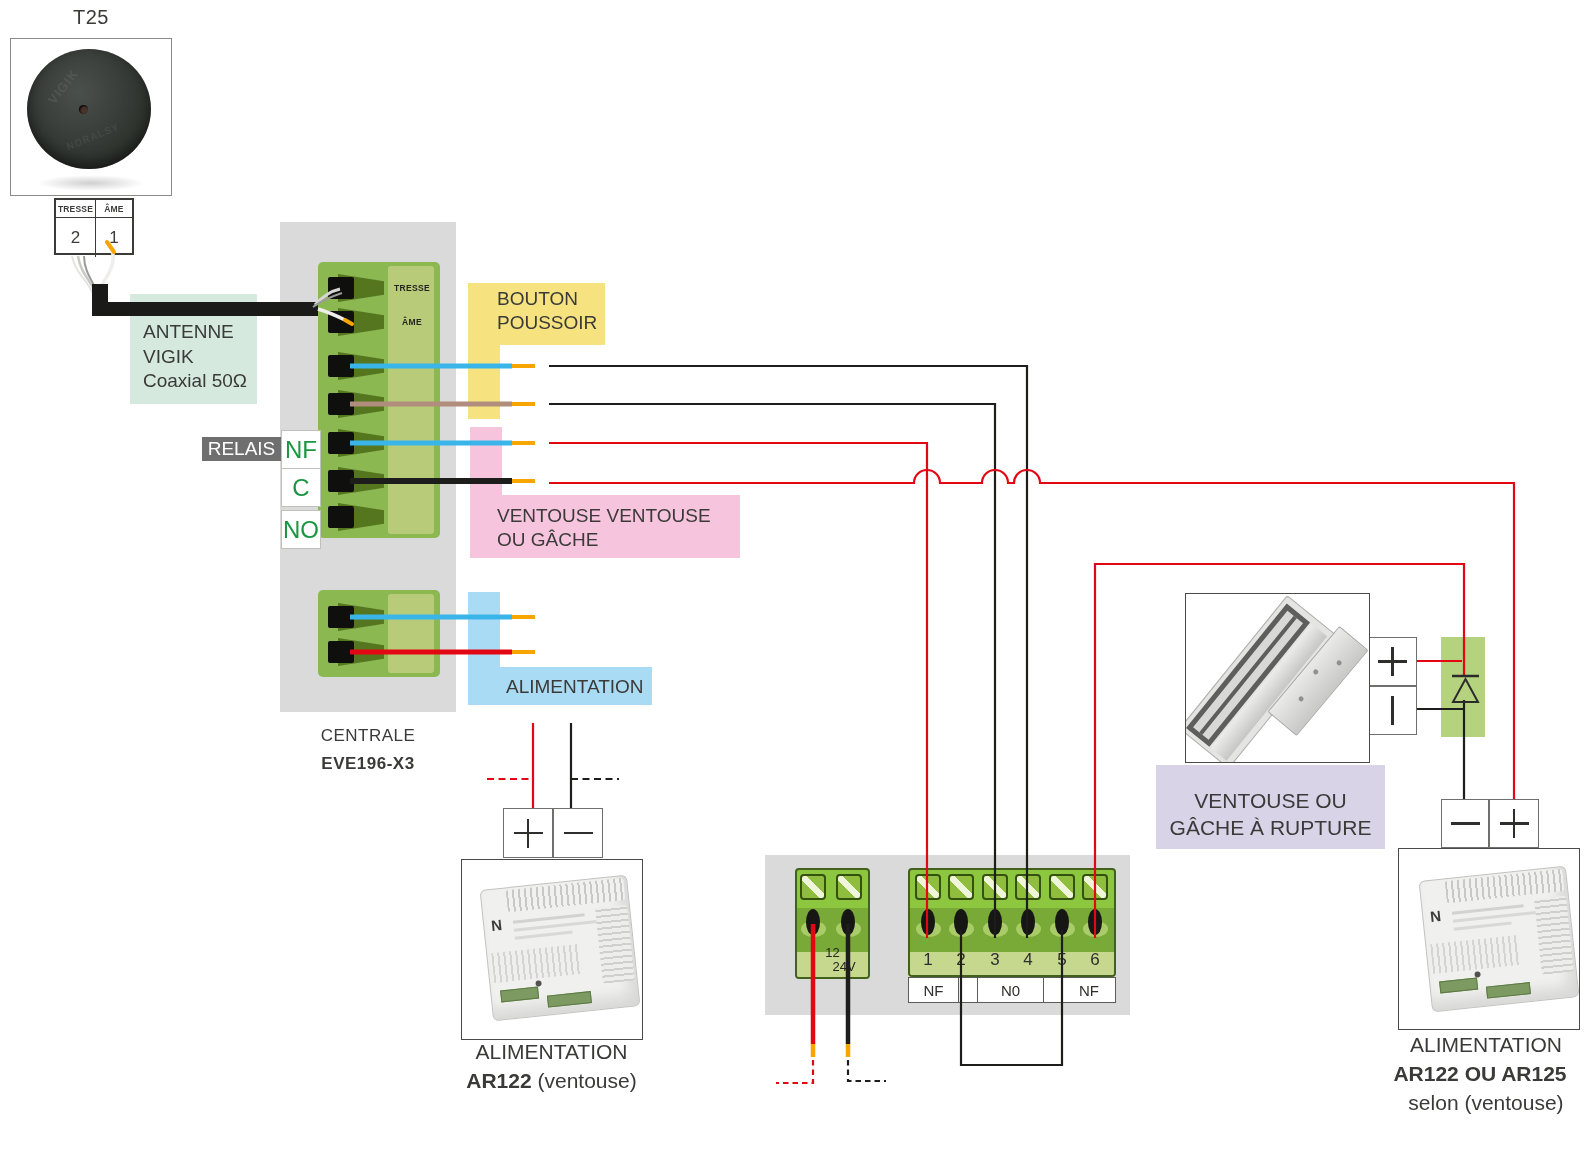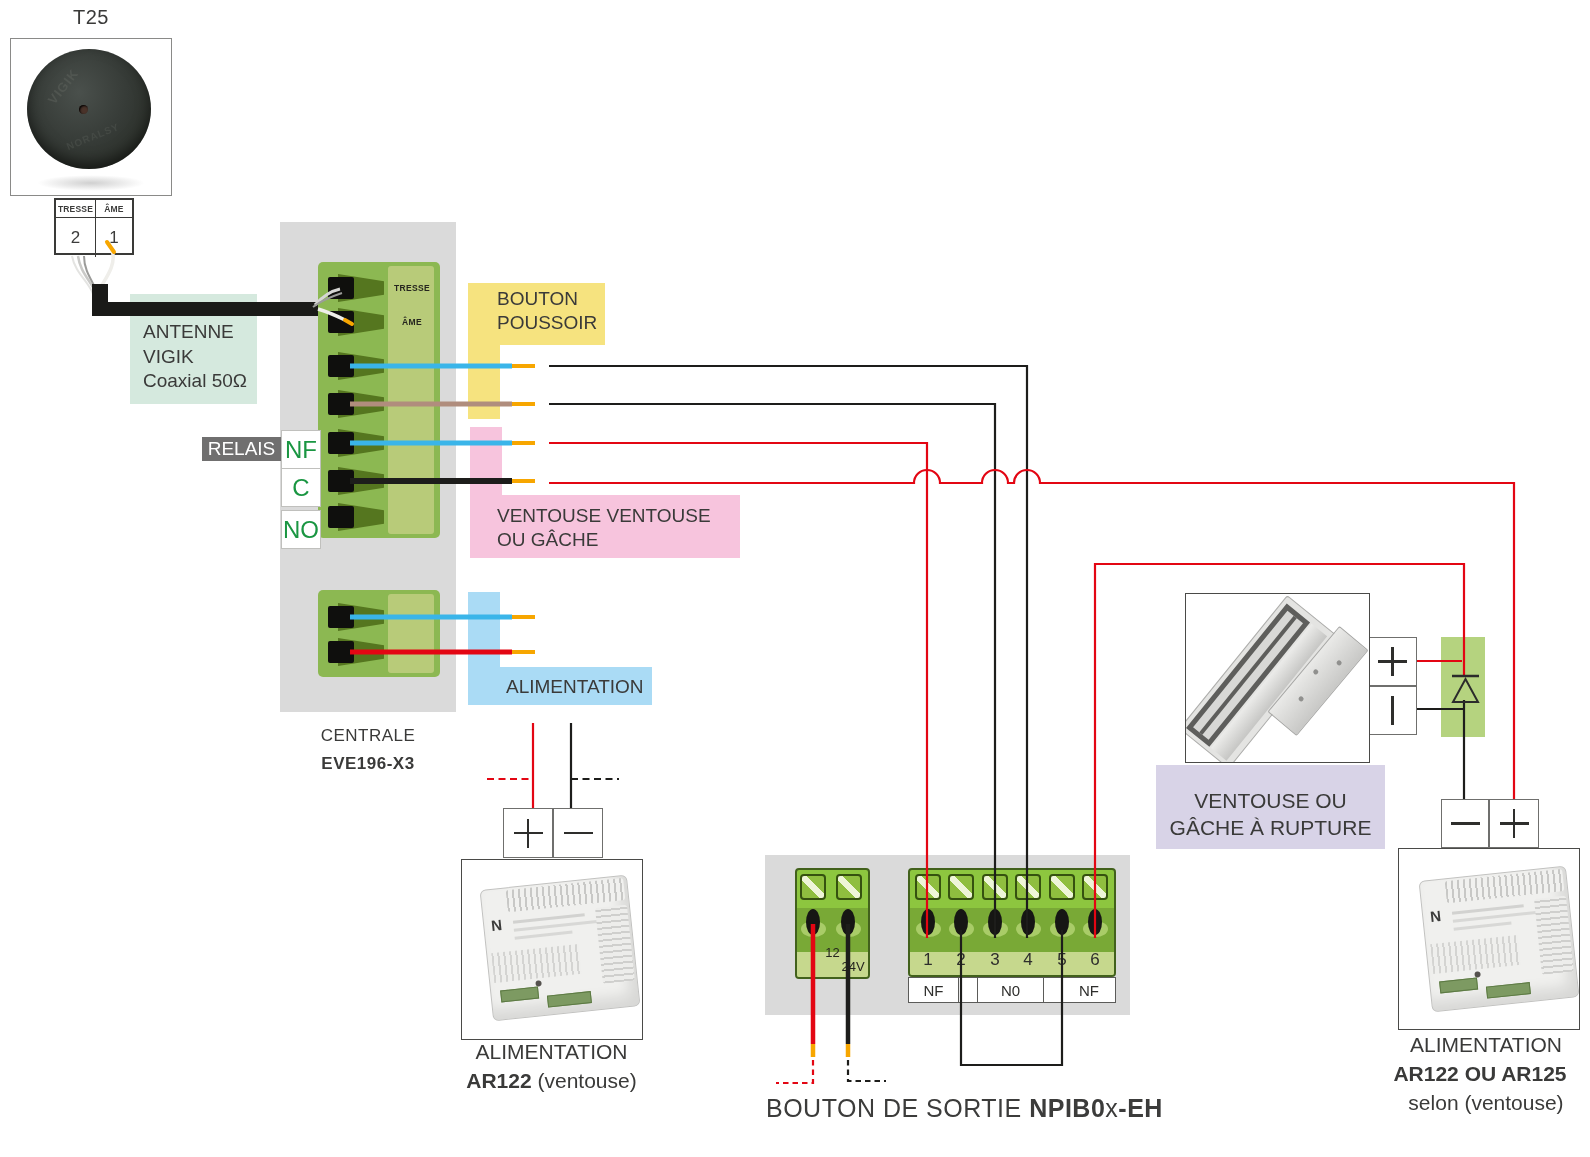--- a/index.html
+++ b/index.html
@@ -180,21 +180,21 @@
     <div class="band2" style="top:38px;height:44px;"></div>
     <div class="band3" style="top:82px;height:29px;"></div>
   </div>
   <div class="pad" style="left:801px;top:921px;"></div>
   <div class="pad" style="left:836px;top:921px;"></div>
   <div class="pin" style="left:806px;top:909px;"></div>
   <div class="pin" style="left:841px;top:909px;"></div>
   <div class="screw" style="left:800px;top:874px;"></div>
   <div class="screw" style="left:836px;top:874px;"></div>
   <div class="v12" style="left:795px;top:946px;width:75px;">12</div>
-  <div class="v12" style="left:795px;top:960px;width:98px;margin-left:9px;">24V</div>
+  <div class="v12" style="left:795px;top:960px;width:98px;">24V</div>
 
   <div class="nblock" style="left:908px;top:868px;width:208px;height:109px;">
     <div class="band2" style="top:38px;height:44px;"></div>
     <div class="band3" style="top:82px;height:27px;"></div>
   </div>
   <div class="pad" style="left:916px;top:921px;"></div>
   <div class="pad" style="left:949px;top:921px;"></div>
   <div class="pad" style="left:983px;top:921px;"></div>
   <div class="pad" style="left:1016px;top:921px;"></div>
   <div class="pad" style="left:1050px;top:921px;"></div>
@@ -218,23 +218,20 @@
   <div class="tnum" style="left:1052px;top:950px;">5</div>
   <div class="tnum" style="left:1085px;top:950px;">6</div>
   <div class="stripRow" style="left:908px;top:977px;width:208px;height:26px;">
     <div class="stripCell" style="width:51px;">NF</div>
     <div class="stripCell" style="width:19px;"></div>
     <div class="stripCell" style="width:66px;">N0</div>
     <div class="stripCell" style="width:19px;"></div>
     <div class="stripCell" style="width:53px;">NF</div>
   </div>
 
-  <div class="abs" style="left:766px;top:1094px;font-size:25px;letter-spacing:.5px;">
-    <span>BOUTON DE SORTIE </span><span class="b">NPIB0</span><span>x</span><span class="b">-EH</span>
-  </div>
 
   <div class="pmbox" style="left:503px;top:808px;width:50px;height:50px;" aria-label="+">
       <div class="sym-plus"></div>
     </div>
   <div class="pmbox" style="left:553px;top:808px;width:50px;height:50px;" aria-label="−">
       <div class="sym-h"></div>
     </div>
 
   <div class="abs diodegreen" style="left:1441px;top:637px;width:44px;height:100px;"></div>
   <div class="pmbox" style="left:1368px;top:637px;width:49px;height:49px;" aria-label="+">

